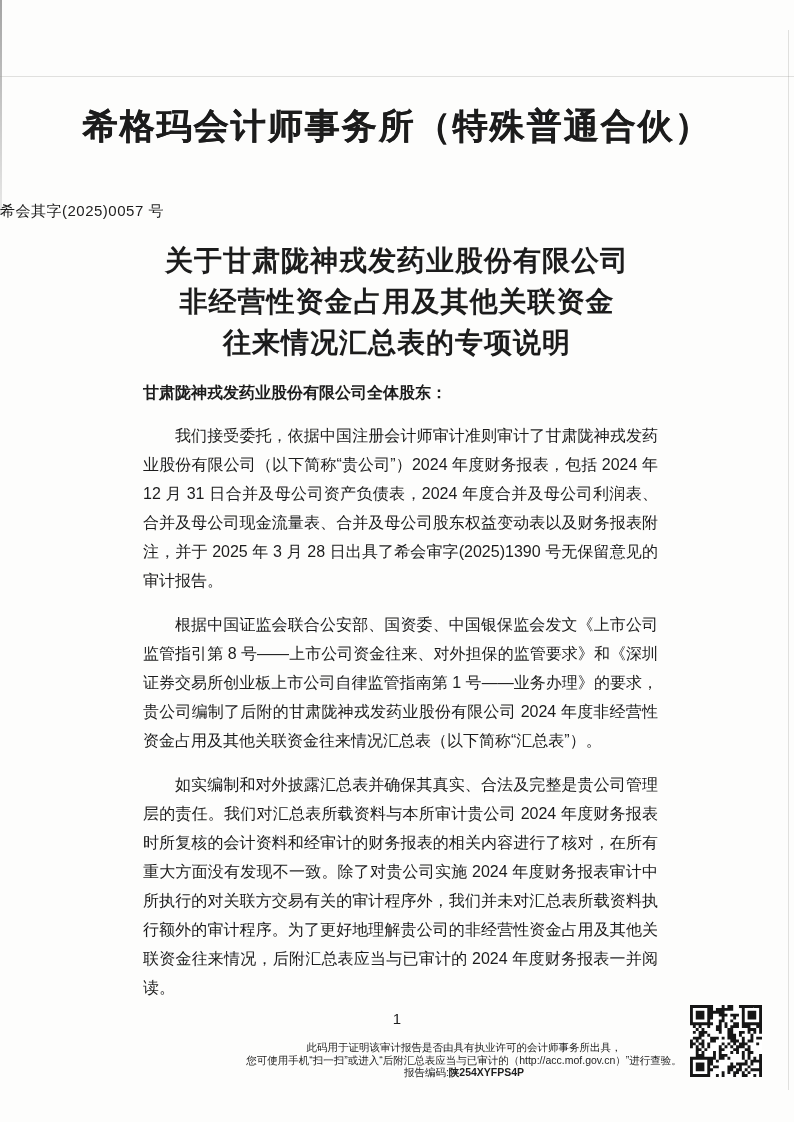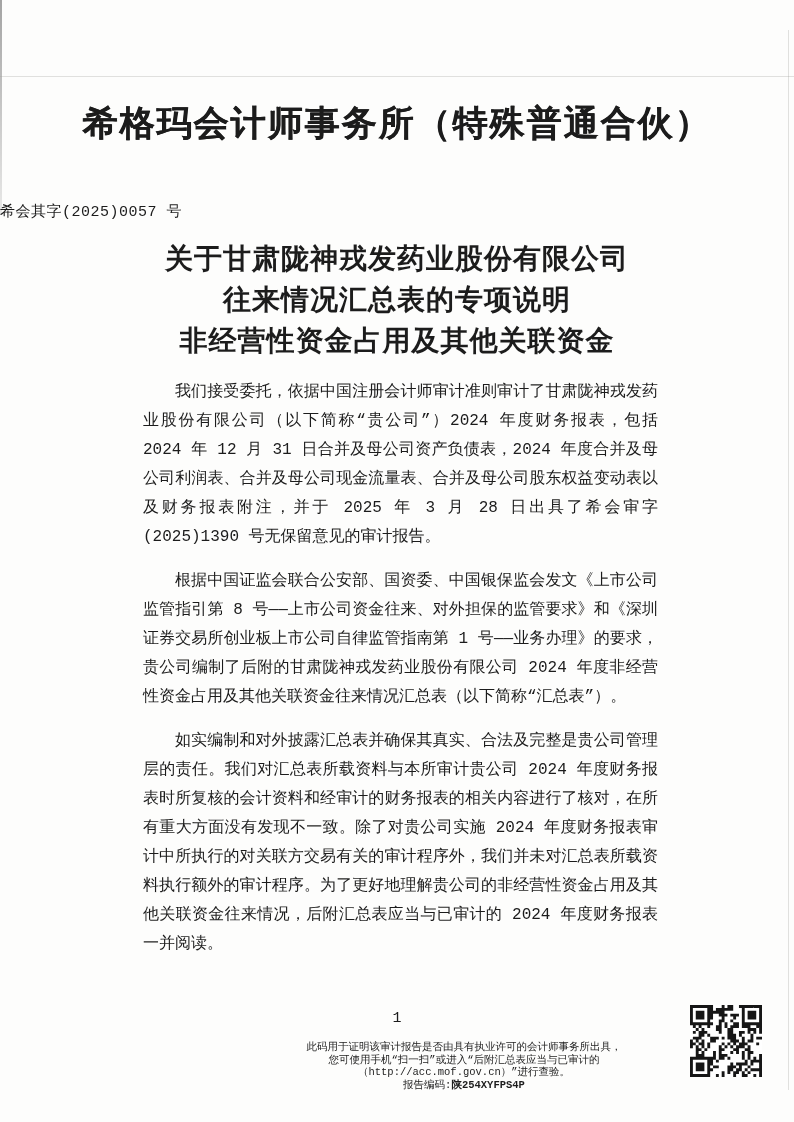--- a/index.html
+++ b/index.html
@@ -1,21 +1,21 @@
 <!DOCTYPE html>
 <html><head>
 <meta charset="utf-8">
 <style>
   html,body{margin:0;padding:0;background:#ffffff;}
   .page{
     position:relative;
     width:794px;height:1122px;
     background:#fdfdfc;
     overflow:hidden;
-    font-family:Liberation Mono, monospace;
+    font-family:Liberation Sans, sans-serif;
     color:#1c1c1c;
     box-sizing:border-box;
   }
   
   .scan-edge-left{
     position:absolute;left:0;top:0;width:2px;height:215px;
     background:linear-gradient(180deg,rgba(90,90,90,.55),rgba(120,120,120,.15));
   }
   .scan-line-top{
     position:absolute;left:0;top:76px;width:100%;height:1px;
@@ -75,25 +75,26 @@
   <div class="scan-edge-right"></div>
 
   <div class="header">
     <div class="firm-cn">希格玛会计师事务所（特殊普通合伙）</div>
   </div>
 
   <div class="doc-number">希会其字(2025)0057 号</div>
 
   <div class="report-title">
     <div>关于甘肃陇神戎发药业股份有限公司</div>
+    <div>非经营性资金占用及其他关联资金</div>
     <div>往来情况汇总表的专项说明</div>
-    <div>非经营性资金占用及其他关联资金</div>
   </div>
 
   <div class="body-block">
+    <div class="salutation">甘肃陇神戎发药业股份有限公司全体股东：</div>
     <p>我们接受委托，依据中国注册会计师审计准则审计了甘肃陇神戎发药业股份有限公司（以下简称“贵公司”）2024 年度财务报表，包括 2024 年 12 月 31 日合并及母公司资产负债表，2024 年度合并及母公司利润表、合并及母公司现金流量表、合并及母公司股东权益变动表以及财务报表附注，并于 2025 年 3 月 28 日出具了希会审字(2025)1390 号无保留意见的审计报告。</p>
     <p>根据中国证监会联合公安部、国资委、中国银保监会发文《上市公司监管指引第 8 号——上市公司资金往来、对外担保的监管要求》和《深圳证券交易所创业板上市公司自律监管指南第 1 号——业务办理》的要求，贵公司编制了后附的甘肃陇神戎发药业股份有限公司 2024 年度非经营性资金占用及其他关联资金往来情况汇总表（以下简称“汇总表”）。</p>
     <p>如实编制和对外披露汇总表并确保其真实、合法及完整是贵公司管理层的责任。我们对汇总表所载资料与本所审计贵公司 2024 年度财务报表时所复核的会计资料和经审计的财务报表的相关内容进行了核对，在所有重大方面没有发现不一致。除了对贵公司实施 2024 年度财务报表审计中所执行的对关联方交易有关的审计程序外，我们并未对汇总表所载资料执行额外的审计程序。为了更好地理解贵公司的非经营性资金占用及其他关联资金往来情况，后附汇总表应当与已审计的 2024 年度财务报表一并阅读。</p>
   </div>
 
   <div class="page-number">1</div>
 
   <div class="footer-note">
     <div>此码用于证明该审计报告是否由具有执业许可的会计师事务所出具，</div>
     <div>您可使用手机“扫一扫”或进入“后附汇总表应当与已审计的（http://acc.mof.gov.cn）”进行查验。</div>

